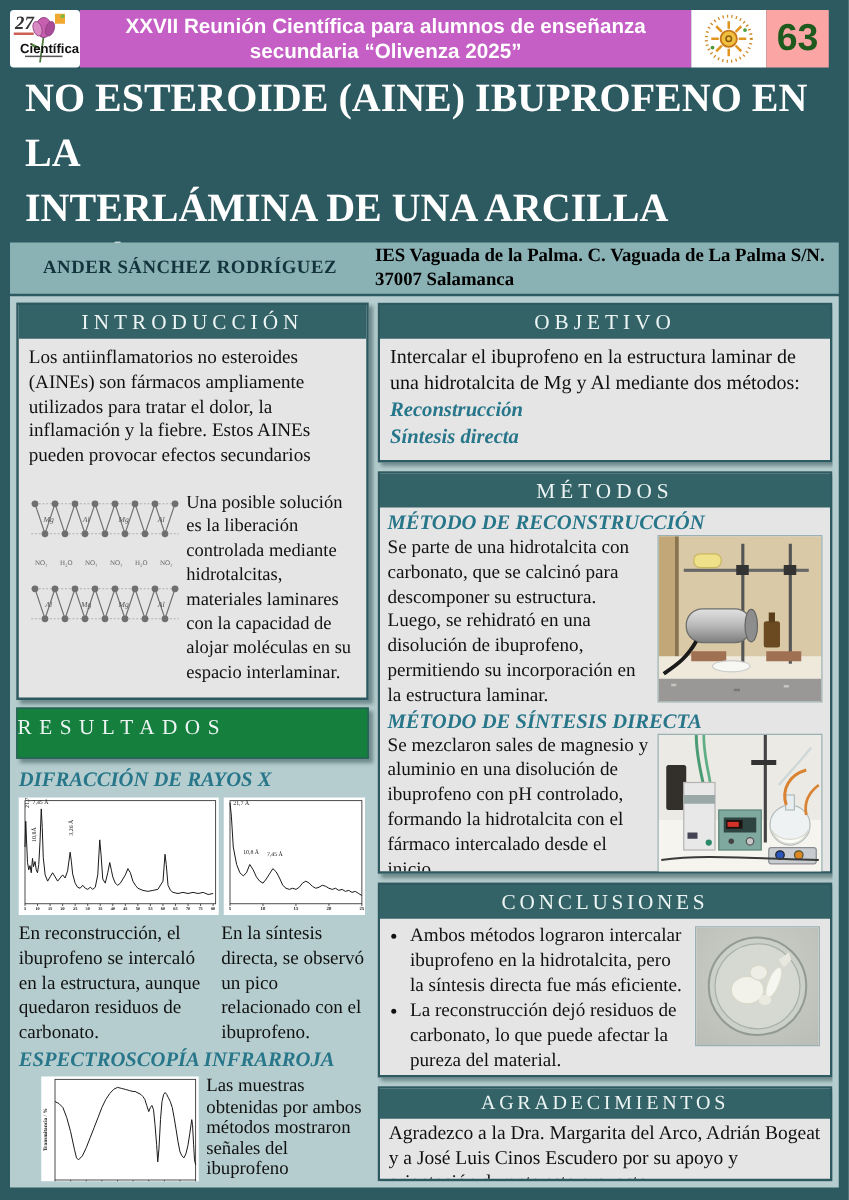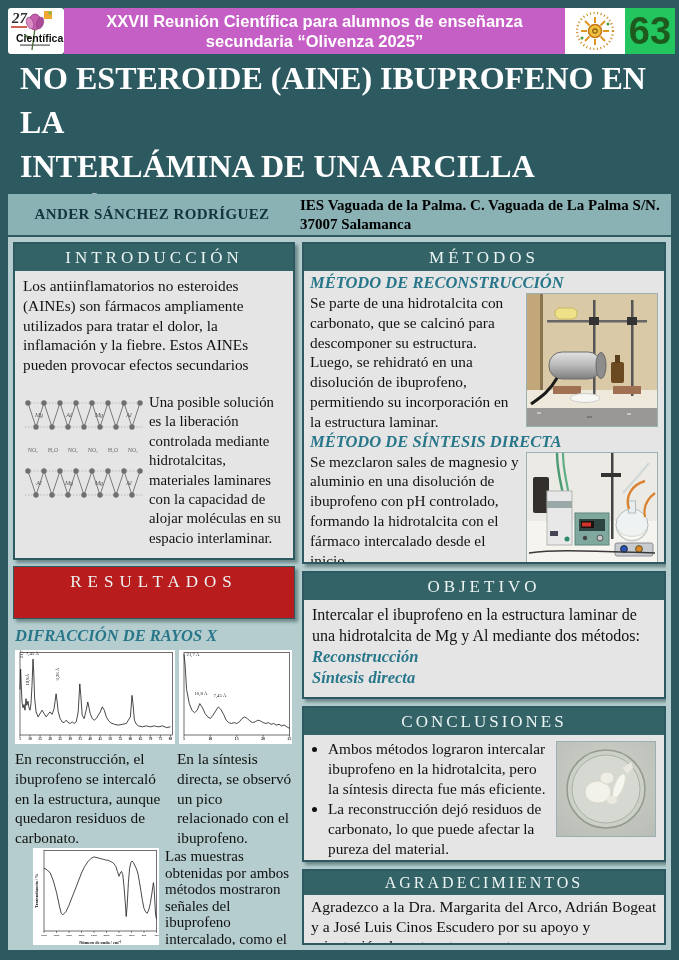--- a/index.html
+++ b/index.html
@@ -1,37 +1,37 @@
 <!DOCTYPE html>
 <html><head>
 <meta charset="utf-8">
 <style>
   html,body{margin:0;padding:0;}
   body{width:679px;height:960px;background:#2c5a60;font-family:"Liberation Serif",serif;position:relative;overflow:hidden;}
   
-  .header-row{position:absolute;top:8px;left:8px;right:4px;height:46px;display:flex;gap:0;}
+  .header-row{position:absolute;top:8px;left:8px;right:16px;height:46px;display:flex;gap:0;}
   .logo-box{width:56px;background:#fff;border-radius:3px;position:relative;flex-shrink:0;overflow:hidden;}
   .banner{flex:1;background:#c55ec5;color:#fff;display:flex;flex-direction:column;justify-content:center;text-align:center;
           font-family:"Liberation Sans",sans-serif;font-weight:bold;font-size:16.5px;line-height:20px;}
   .sun-box{width:60px;background:#fff;flex-shrink:0;display:flex;align-items:center;justify-content:center;}
-  .badge{width:50px;background:#22c55e;color:#1e5a1e;font-family:"Liberation Sans",sans-serif;font-weight:bold;font-size:38px;
+  .badge{width:50px;background:#fca5a5;color:#1e5a1e;font-family:"Liberation Sans",sans-serif;font-weight:bold;font-size:30px;
          display:flex;align-items:center;justify-content:center;flex-shrink:0;}
   
   .title-band{position:absolute;top:56px;left:8px;right:8px;height:136px;color:#fff;font-weight:bold;font-size:32px;line-height:44px;padding-left:12px;}
   
   .author-bar{position:absolute;top:194px;left:8px;right:8px;height:41px;background:#8ab1b4;display:flex;}
   .author-name{width:288px;display:flex;align-items:center;justify-content:center;color:#13343c;font-size:15px;font-weight:bold;letter-spacing:.4px;flex-shrink:0;}
   .affiliation{flex:1;color:#000000;font-size:15px;font-weight:bold;line-height:19px;padding:2px 4px 0 4px;}
   
   .main{position:absolute;top:237px;left:8px;right:8px;bottom:10px;background:#b5cdce;display:flex;gap:7px;padding:5px 5px;overflow:hidden;}
   .col-left{width:282px;flex-shrink:0;display:flex;flex-direction:column;}
   .col-right{flex:1;display:flex;flex-direction:column;gap:7px;overflow:hidden;}
   .section{border:2px solid #2c5a60;background:#e5e5e5;box-shadow:3px 3px 3px rgba(25,55,60,.45);overflow:hidden;}
   .section-header{background:#336367;color:#edf4f4;text-align:center;font-size:17px;letter-spacing:4px;padding:4px 0 3px 0;}
-  .band{background:#b91c1c;color:#edf4f4;text-align:center;font-size:17px;letter-spacing:6px;padding:5px 0 16px 0;border:1px solid #2c5a60;box-shadow:3px 3px 3px rgba(25,55,60,.45);}
+  .band{background:#15803d;color:#edf4f4;text-align:left;font-size:17px;letter-spacing:6px;padding:5px 0 4px 0;border:1px solid #2c5a60;box-shadow:3px 3px 3px rgba(25,55,60,.45);}
   .teal-h{color:#27768a;font-weight:bold;font-style:italic;font-size:16.5px;}
   .body-txt{color:#111;font-size:15.3px;line-height:19.8px;}
   .intro-box{height:314px;margin-bottom:6px;}
   .intro-body{padding:5px 8px;}
   .intro-row{display:flex;gap:4px;margin-top:18px;}
   .diagram{width:122px;height:114px;flex-shrink:0;}
   .res-band{height:30px;margin-bottom:5px;}
   .xrd-h{margin:2px 0 3px 2px;}
   .plots-row{display:flex;gap:4px;margin:1px 0 5px 2px;}
   .plot{background:#fff;}
@@ -273,20 +273,21 @@
             <text font-size="4.7" fill="#111" x="40.9" y="47.1" text-anchor="middle">7,45 Å</text>
           </svg>
         </div>
     </div>
 
     <div class="caps-row">
       <div class="cap-l body-txt">En reconstrucción, el ibuprofeno se intercaló en la estructura, aunque quedaron residuos de carbonato.</div>
       <div class="cap-r body-txt">En la síntesis directa, se observó un pico relacionado con el ibuprofeno.</div>
     </div>
 
+    <div class="teal-h xrd-h">ESPECTROSCOPÍA INFRARROJA</div>
 
     <div class="ir-row">
       <div class="plot" style="width:126px;height:98px;margin-left:18px;">
           <svg viewBox="0 0 126 98" style="width:100%;height:100%;display:block">
             <rect x="11" y="2.5" width="112.5" height="80.5" fill="#fff" stroke="#333" stroke-width="0.7"></rect>
             <polyline points="11.0,20.2 14.1,21.8 17.3,25.0 20.4,33.1 23.5,44.4 26.6,58.8 28.2,65.3 29.8,66.9 32.9,63.7 36.0,57.2 39.1,49.2 42.3,41.1 45.4,33.1 48.5,25.0 51.6,18.6 54.8,13.8 57.9,10.5 61.0,8.9 64.1,9.7 67.3,10.5 70.4,11.4 73.5,12.2 75.1,12.2 76.6,13.0 78.2,13.8 79.8,14.6 81.3,16.2 82.9,18.6 84.4,23.4 86.0,28.3 87.3,25.0 88.5,23.4 89.8,26.7 91.0,38.7 92.3,54.8 93.2,68.5 94.1,58.8 95.4,34.7 96.6,20.2 97.9,14.6 99.1,13.0 100.4,14.6 101.6,17.0 103.2,20.2 104.8,25.0 106.3,33.1 107.9,42.8 109.4,52.4 111.0,60.5 112.6,63.7 114.1,65.3 115.7,62.1 117.3,55.6 118.8,46.0 120.4,34.7 121.0,38.7 121.9,54.8 122.6,66.9 123.5,70.9" fill="none" stroke="#1a1a1a" stroke-width="0.8" stroke-linejoin="round"></polyline>
             <line x1="11" y1="83" x2="11" y2="84.8" stroke="#222" stroke-width="0.6"></line>
             <text x="11" y="88.4" font-size="2.9" text-anchor="middle" fill="#111" font-weight="bold">4000</text>
             <line x1="23.5" y1="83" x2="23.5" y2="84.8" stroke="#222" stroke-width="0.6"></line>
             <text x="23.5" y="88.4" font-size="2.9" text-anchor="middle" fill="#111" font-weight="bold">3600</text>
@@ -309,20 +310,29 @@
             <text x="67.25" y="95.8" font-size="4.3" text-anchor="middle" font-weight="bold" fill="#111">Número de onda / cm⁻¹</text>
             <text transform="translate(4.5,42.75) rotate(-90)" font-size="4.3" text-anchor="middle" font-weight="bold" fill="#111">Transmitancia / %</text>
           </svg>
         </div>
       <div class="ir-cap">Las muestras obtenidas por ambos métodos mostraron señales del ibuprofeno intercalado, como el cambio en el pico del grupo carboxílico.</div>
     </div>
 
   </div>
 
   <div class="col-right">
+
+    <div class="section obj-box">
+      <div class="section-header">OBJETIVO</div>
+      <div class="obj-body">
+        <div class="body-txt" style="font-size:16px;line-height:21px;">Intercalar el ibuprofeno en la estructura laminar de una hidrotalcita de Mg y Al mediante dos métodos:</div>
+        <div class="teal-h" style="line-height:21px;">Reconstrucción</div>
+        <div class="teal-h" style="line-height:21px;">Síntesis directa</div>
+      </div>
+    </div>
 
     <div class="section met-box">
       <div class="section-header">MÉTODOS</div>
       <div class="met-body">
         <div class="teal-h">MÉTODO DE RECONSTRUCCIÓN</div>
         <div class="met-row">
           <div class="met-txt body-txt pre">Se parte de una hidrotalcita con carbonato, que se calcinó para descomponer su estructura.
 Luego, se rehidrató en una disolución de ibuprofeno, permitiendo su incorporación en la estructura laminar.</div>
 
           <svg class="photo" viewBox="0 0 130 132" width="130" height="132">
@@ -387,29 +397,20 @@
             <rect x="101.5" y="48" width="7" height="12" fill="#e8eef0" stroke="#b2bcbc"></rect>
             <path d="M118 28 C104 32, 98 44, 102 56" stroke="#d98332" stroke-width="2.4" fill="none"></path>
             <path d="M128 40 C120 46, 116 54, 118 64" stroke="#d98332" stroke-width="2.2" fill="none"></path>
             <path d="M96 40 L112 22 L122 10" stroke="#cfd8d8" stroke-width="2" fill="none"></path>
             <path d="M2 100 C30 96, 60 98, 128 100" stroke="#3a3a3a" stroke-width="1.6" fill="none"></path>
           </svg>
         </div>
       </div>
     </div>
 
-    <div class="section obj-box">
-      <div class="section-header">OBJETIVO</div>
-      <div class="obj-body">
-        <div class="body-txt" style="font-size:16px;line-height:21px;">Intercalar el ibuprofeno en la estructura laminar de una hidrotalcita de Mg y Al mediante dos métodos:</div>
-        <div class="teal-h" style="line-height:21px;">Reconstrucción</div>
-        <div class="teal-h" style="line-height:21px;">Síntesis directa</div>
-      </div>
-    </div>
-
     <div class="section con-box">
       <div class="section-header" style="letter-spacing:3px;">CONCLUSIONES</div>
       <div class="con-body">
 
         <svg class="photo con-photo" viewBox="0 0 98 94" width="98" height="94">
           <defs>
             <radialGradient id="graybg" cx=".5" cy=".4" r=".9">
               <stop offset="0" stop-color="#cdd1c9"></stop>
                 <stop offset="1" stop-color="#b6bab2"></stop>
             </radialGradient>

